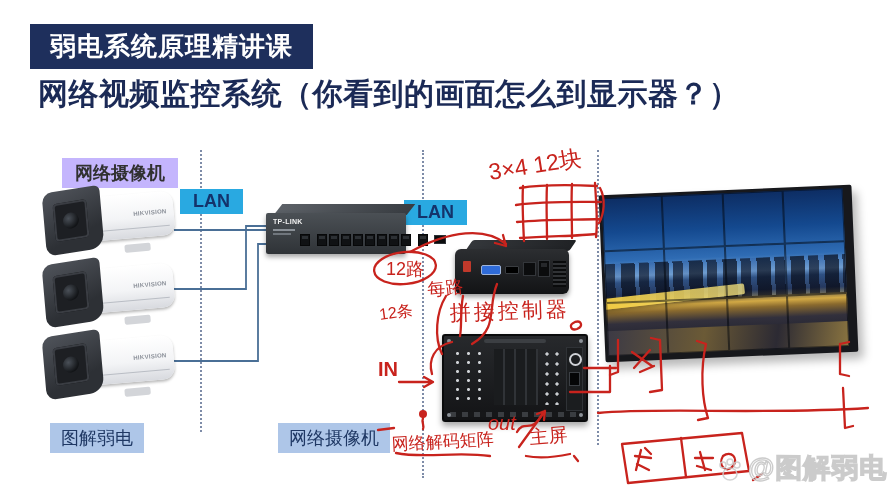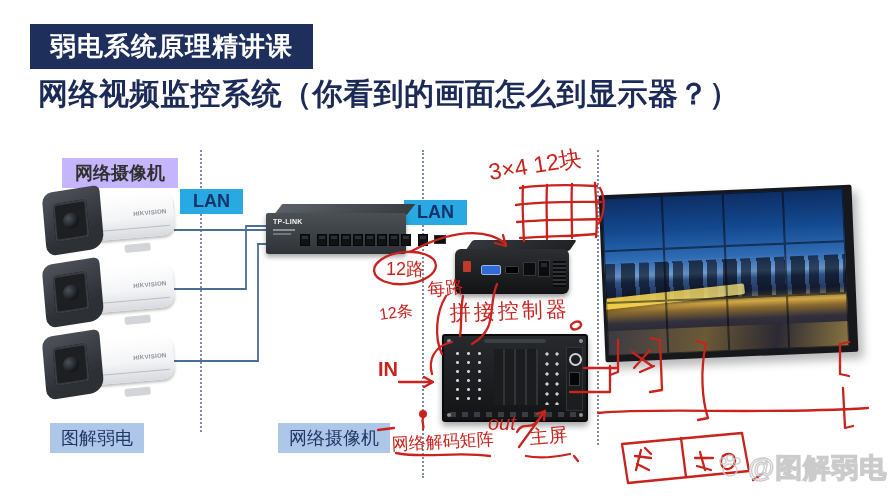--- a/index.html
+++ b/index.html
@@ -102,21 +102,21 @@
     border-radius:2px;box-shadow:0 2px 4px rgba(0,0,0,.4);}
   .vw-road{position:absolute;left:0;right:0;bottom:0;height:16%;
     background:linear-gradient(100deg,#3c3a45 0%,#6b5a36 40%,#2c2a33 70%,#8a7440 100%);}
   .vw-grid{position:absolute;inset:0;display:grid;grid-template-columns:repeat(4,1fr);grid-template-rows:repeat(3,1fr);}
   .vw-grid i{border:1px solid rgba(4,7,13,.55);}
   
   .ink path,.ink ellipse{stroke:#c8231d;fill:none;stroke-width:2.3;stroke-linecap:round;stroke-linejoin:round;}
   .ink .fillred{fill:#c8231d;stroke:none;}
   .ink text{fill:#c8231d;font-family:"Liberation Sans","DejaVu Sans",sans-serif;}
   
-  .watermark{position:absolute;left:714px;top:450px;display:flex;align-items:flex-start;gap:2px;}
+  .watermark{position:absolute;left:714px;top:450px;display:flex;align-items:flex-end;gap:2px;}
   .watermark span{font-size:27px;font-weight:bold;letter-spacing:1px;
     color:rgba(255,255,255,.06);-webkit-text-stroke:1.3px #cbcbcb;}
   .paw{opacity:.85;}
 </style>
 </head>
 <body>
 
 <div class="stage">
 
   <div class="header-badge">弱电系统原理精讲课</div>

